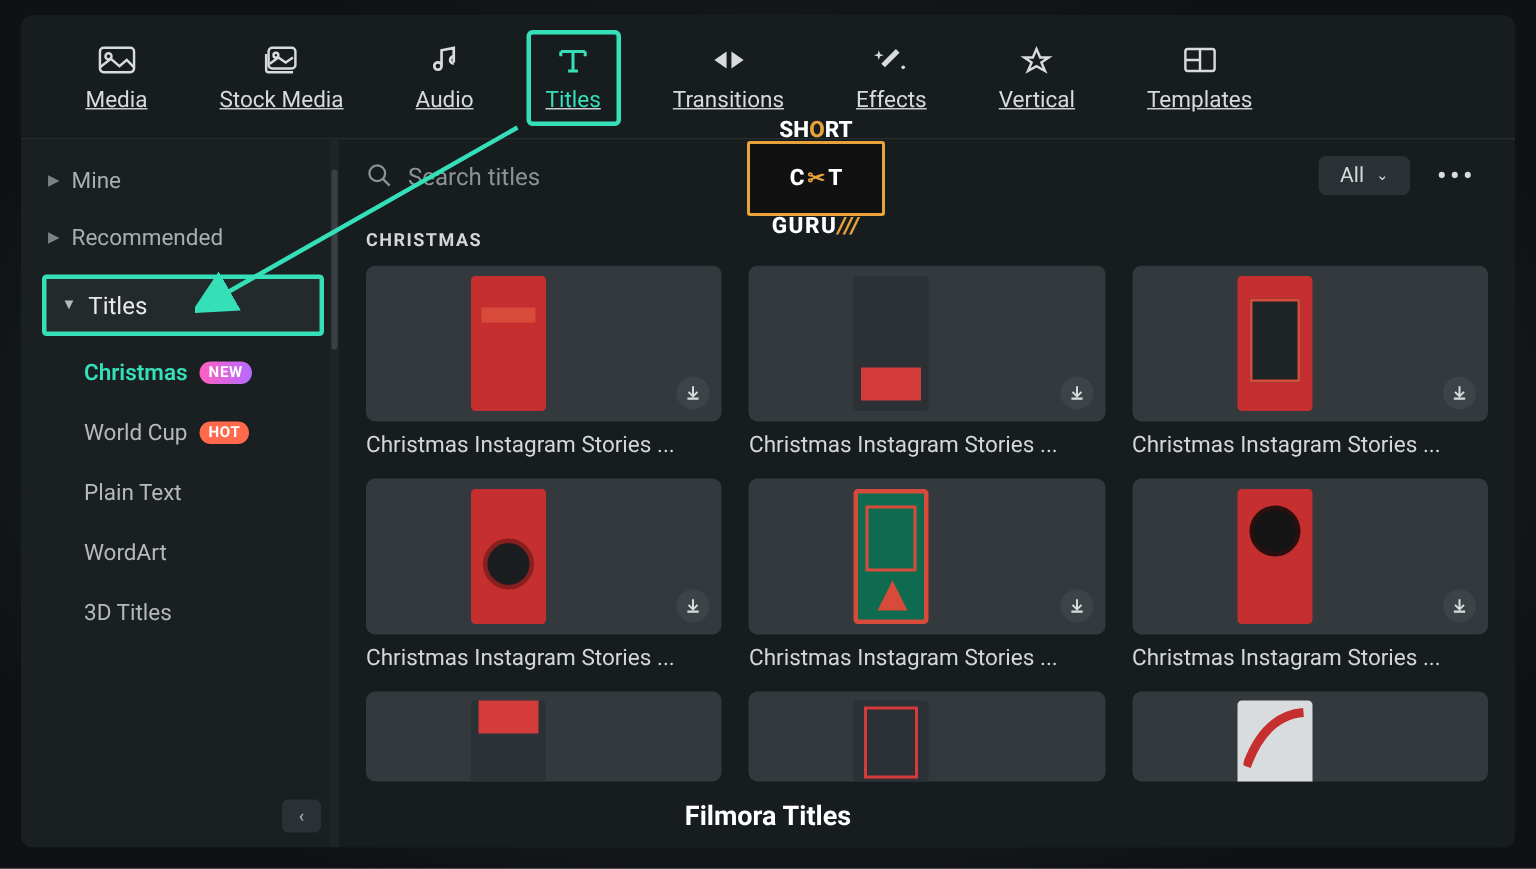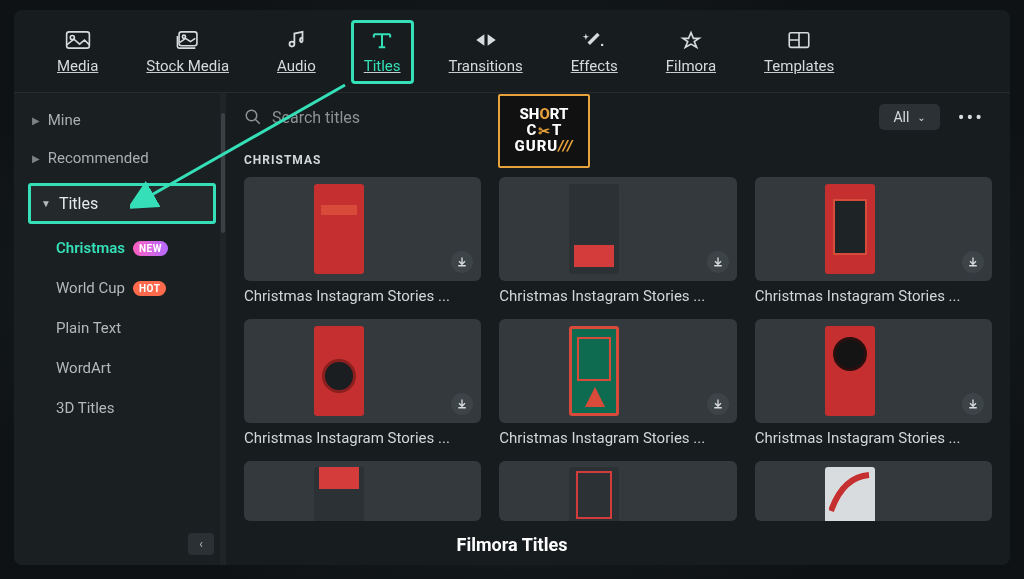--- a/index.html
+++ b/index.html
@@ -64,25 +64,25 @@
   
   .phone { position: absolute; background: #c62f2f; border-radius: 3px; }
   .phone.green { background: #0f6b4f; border: 3px solid #d84b3a; }
   .txtbox { position: absolute; background: #e14a4a; }
   .frame-inner { position: absolute; border: 2px solid #d64b3a; background: #1e2326; }
   .circle { position: absolute; border-radius: 50%; background: #1a1e21; border: 3px solid #8a1f1f; }
   .tree { position: absolute; width: 0; height: 0; border-left: 10px solid transparent; border-right: 10px solid transparent; border-bottom: 20px solid #d84b3a; }
 
   
   .logo-overlay {
-    position: absolute; left: 498px; top: 94px; width: 92px; height: 74px;
+    position: absolute; left: 498px; top: 94px; width: 92px; height: 50px;
     background: #111; border: 2px solid #e8a23c; border-radius: 2px;
     display: flex; flex-direction: column; align-items: center; justify-content: center;
     color: #fff; font-weight: 800; font-size: 15px; line-height: 1.05; text-align: right;
-    padding: 2px 0; z-index: 50;
+    padding: 2px 0; z-index: 50; gap: 16px;
   }
   .logo-overlay .l1 .o { color: #e8a23c; }
   .logo-overlay .l2 { display: flex; align-items: center; gap: 2px; }
   .logo-overlay .l2 .sc { color: #e8a23c; font-size: 14px; }
   .logo-overlay .l3 { letter-spacing: 1px; }
   .logo-overlay .l3 .sl { color: #e8a23c; font-style: italic; }
   .caption-overlay {
     position: absolute; left: 0; right: 0; bottom: 24px; text-align: center;
     color: #fff; font-weight: 700; font-size: 18px; z-index: 50; pointer-events: none;
   }
@@ -137,21 +137,21 @@
           <path d="M20 3 L8 15 L11 18 L23 6 Z"></path>
           <path d="M6 4 L7 7 L10 8 L7 9 L6 12 L5 9 L2 8 L5 7 Z"></path>
           <circle cx="26" cy="18" r="1.5"></circle>
         </svg>
       <span>Effects</span>
     </div>
     <div class="top-tab">
       <svg viewBox="0 0 32 24" fill="none" stroke="#d7dbdd" stroke-width="2">
           <path d="M16 3 L19 10 L26 10 L20 14 L23 21 L16 17 L9 21 L12 14 L6 10 L13 10 Z"></path>
         </svg>
-      <span>Filmora</span>
+      <span>Vertical</span>
     </div>
     <div class="top-tab">
       <svg viewBox="0 0 32 24" fill="none" stroke="#d7dbdd" stroke-width="2">
           <rect x="4" y="3" width="24" height="18" rx="2"></rect>
           <path d="M16 3 L16 21 M4 12 L16 12"></path>
         </svg>
       <span>Templates</span>
     </div>
   </div>
 

